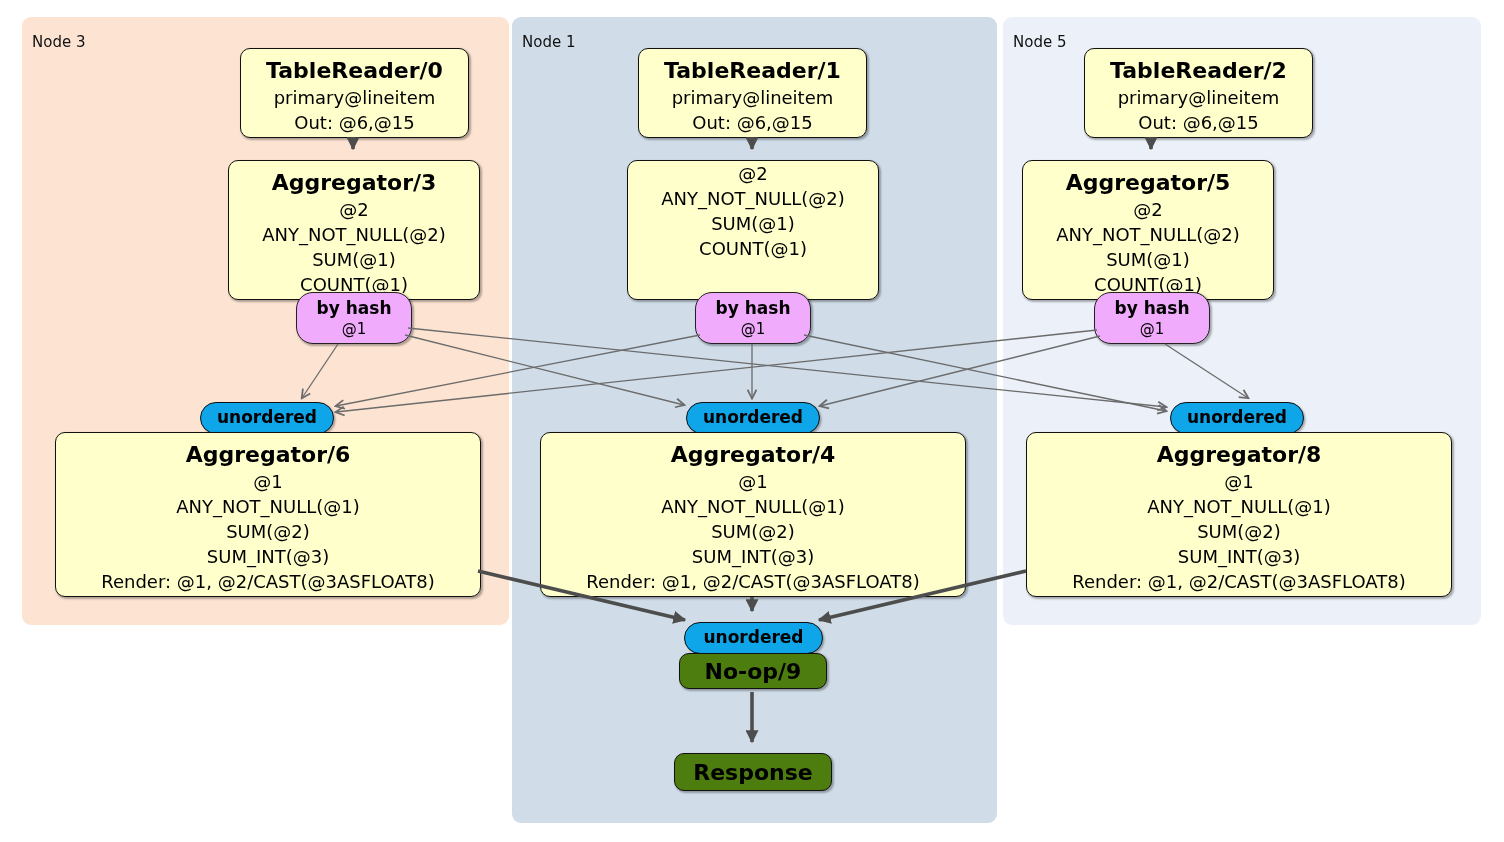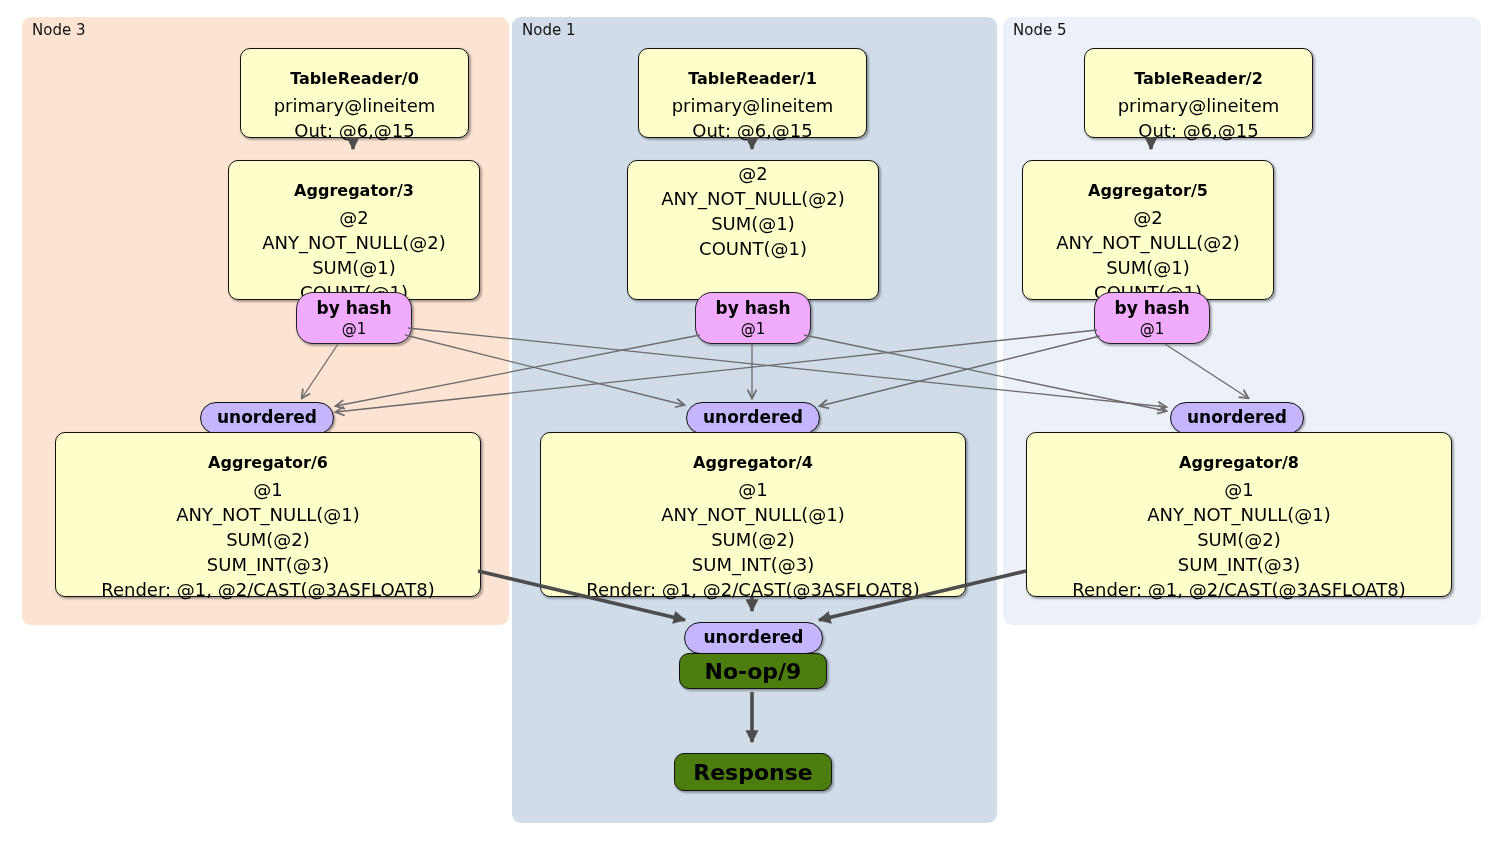--- a/index.html
+++ b/index.html
@@ -1,35 +1,35 @@
 <!DOCTYPE html>
 <html><head>
 <meta charset="utf-8">
 <style>
   html,body{margin:0;padding:0;background:#fff;}
   .canvas{
     position:relative;width:1504px;height:842px;background:#fff;
     font-family:"DejaVu Sans","Liberation Sans",sans-serif;color:#000;overflow:hidden;
   }
   .region{position:absolute;border-radius:9px;}
-  .region-label{position:absolute;left:10px;top:4px;font-size:15px;color:#111;}
+  .region-label{position:absolute;left:10px;top:16px;font-size:15px;color:#111;}
   .node-box{
     position:absolute;background:#ffffcc;border:1.6px solid #111;border-radius:10px;
     text-align:center;box-shadow:1.5px 1.5px 2px rgba(0,0,0,0.30);z-index:2;
   }
-  .node-box .title{font-weight:bold;font-size:16px;line-height:28px;padding-top:16px;}
+  .node-box .title{font-weight:bold;font-size:22px;line-height:28px;padding-top:8px;}
   .node-box .line{font-size:18px;line-height:25px;white-space:nowrap;}
   .router{
     position:absolute;background:#f0abfc;border:1.6px solid #222;border-radius:17px;
     text-align:center;box-shadow:1.5px 1.5px 2px rgba(0,0,0,0.30);z-index:2;
   }
   .router .rt{font-weight:bold;font-size:17px;line-height:24px;padding-top:3px;}
   .router .rs{font-size:15px;line-height:18px;}
   .collector{
-    position:absolute;background:#c4b5fd;border:1.6px solid #111;border-radius:16px;
+    position:absolute;background:#0ea5e9;border:1.6px solid #111;border-radius:16px;
     text-align:center;font-weight:bold;font-size:17px;line-height:29px;
     box-shadow:1.5px 1.5px 2px rgba(0,0,0,0.30);z-index:2;white-space:nowrap;
   }
   .sink-box{
     position:absolute;background:#4d7c0f;border:1.6px solid #111;border-radius:10px;
     text-align:center;font-weight:bold;font-size:22px;
     box-shadow:1.5px 1.5px 2px rgba(0,0,0,0.30);z-index:2;
   }
   svg.edges{position:absolute;left:0;top:0;z-index:3;pointer-events:none;}
 </style>

